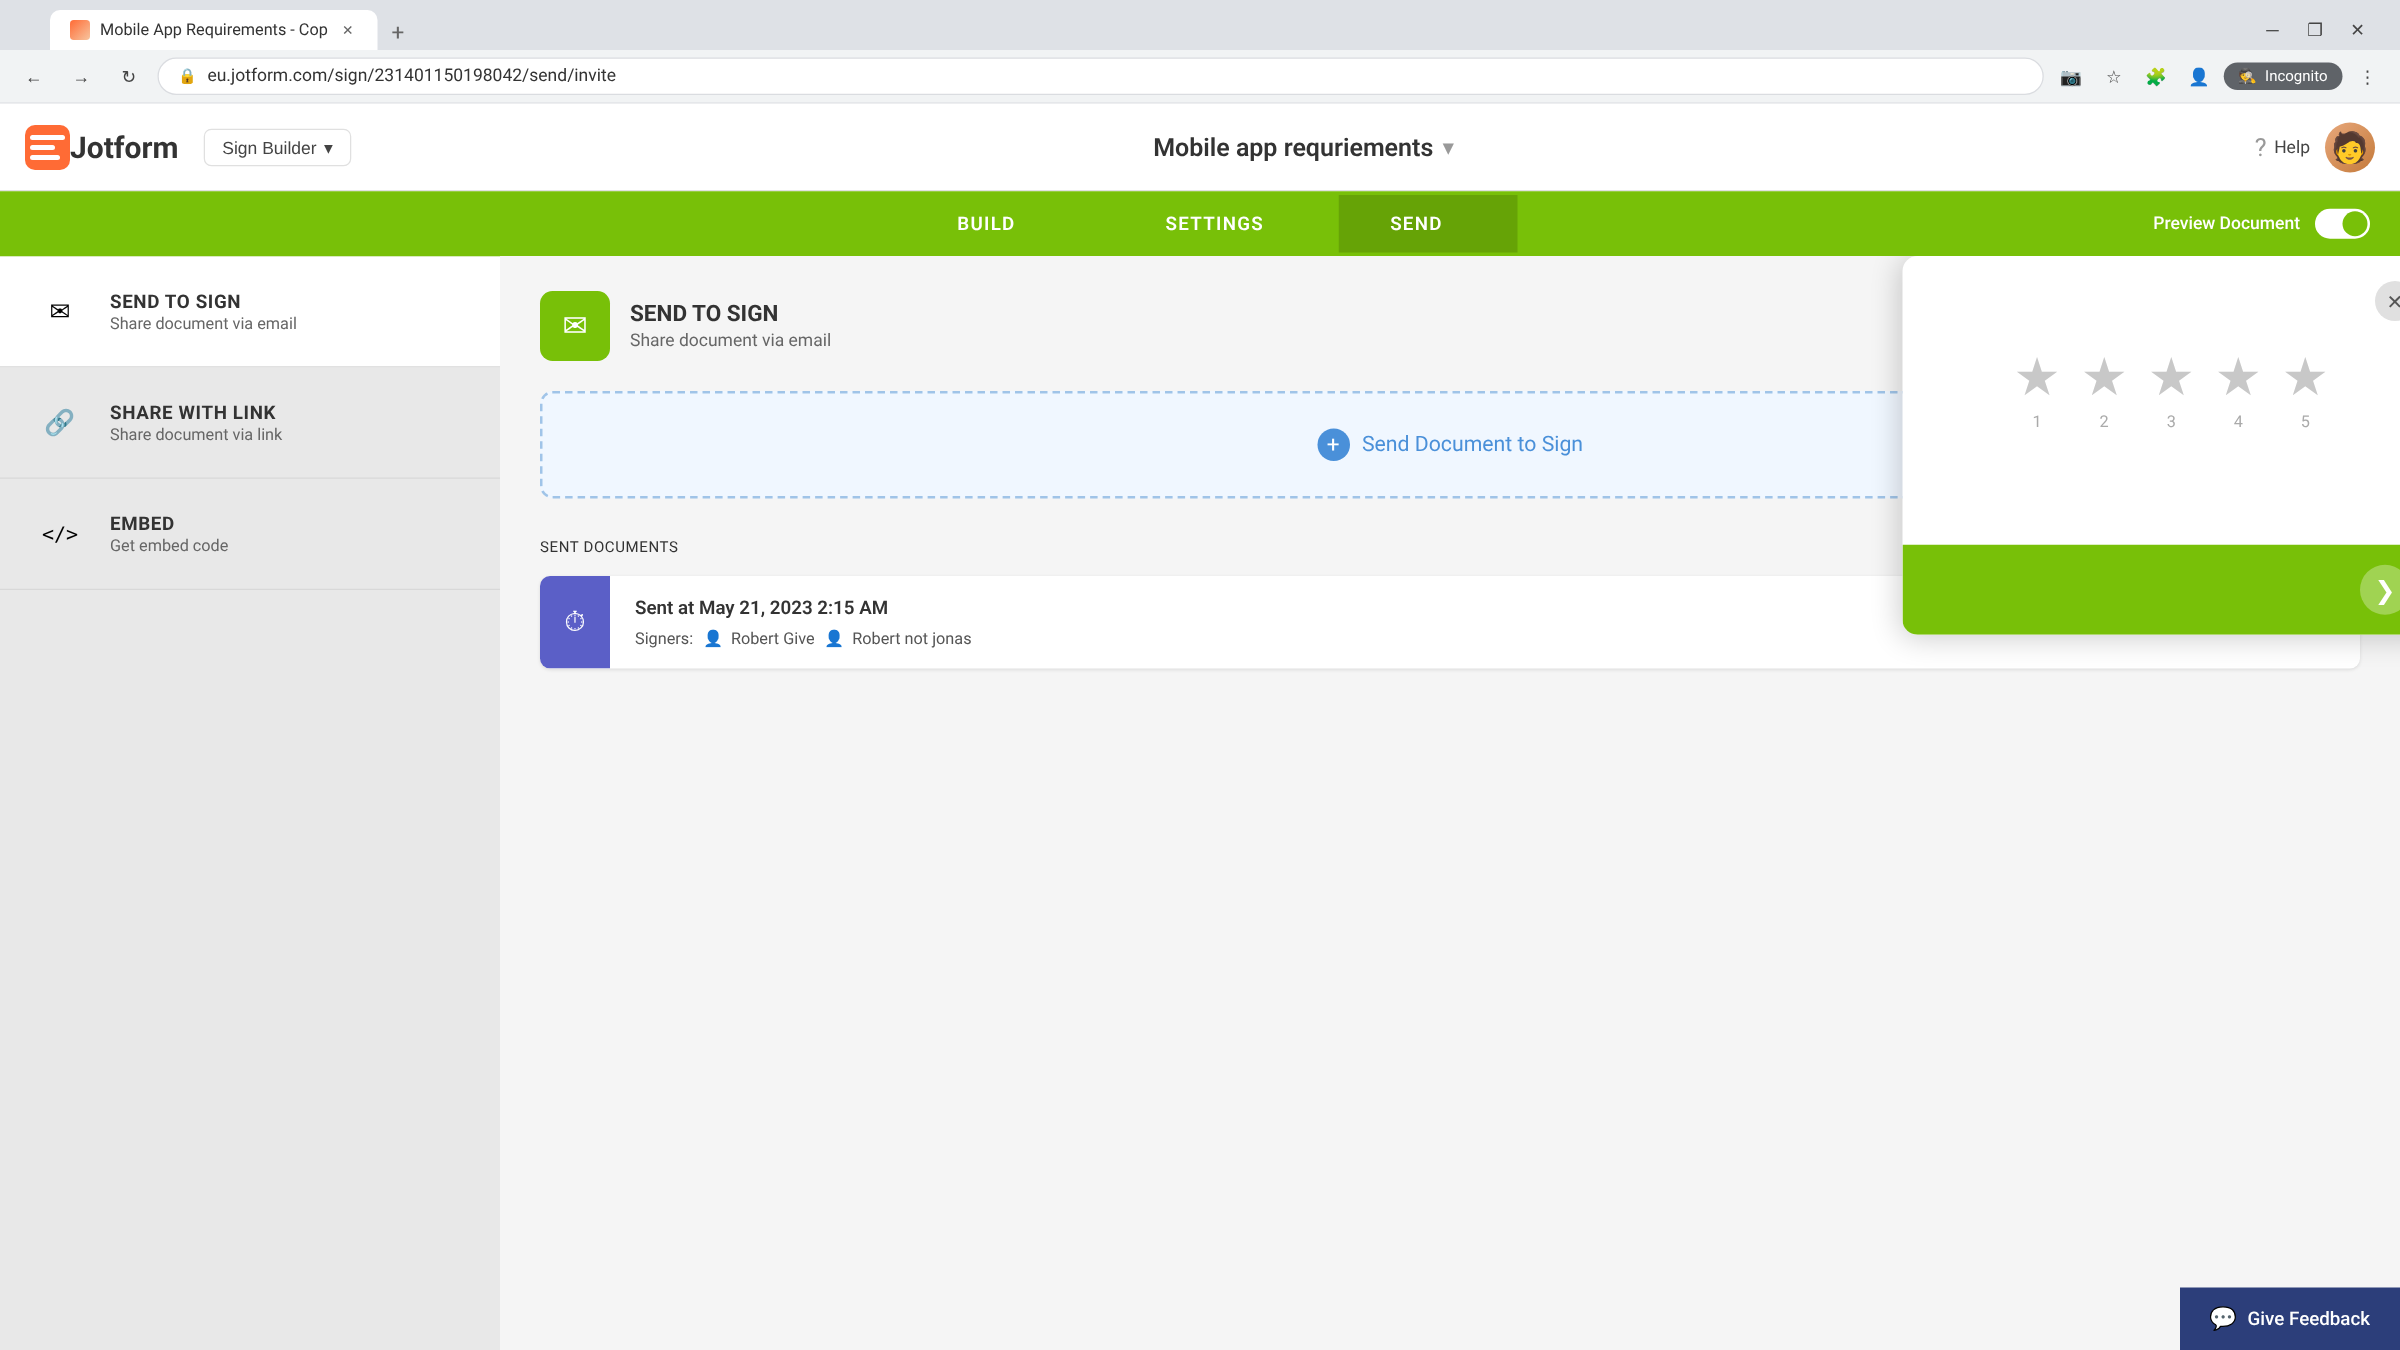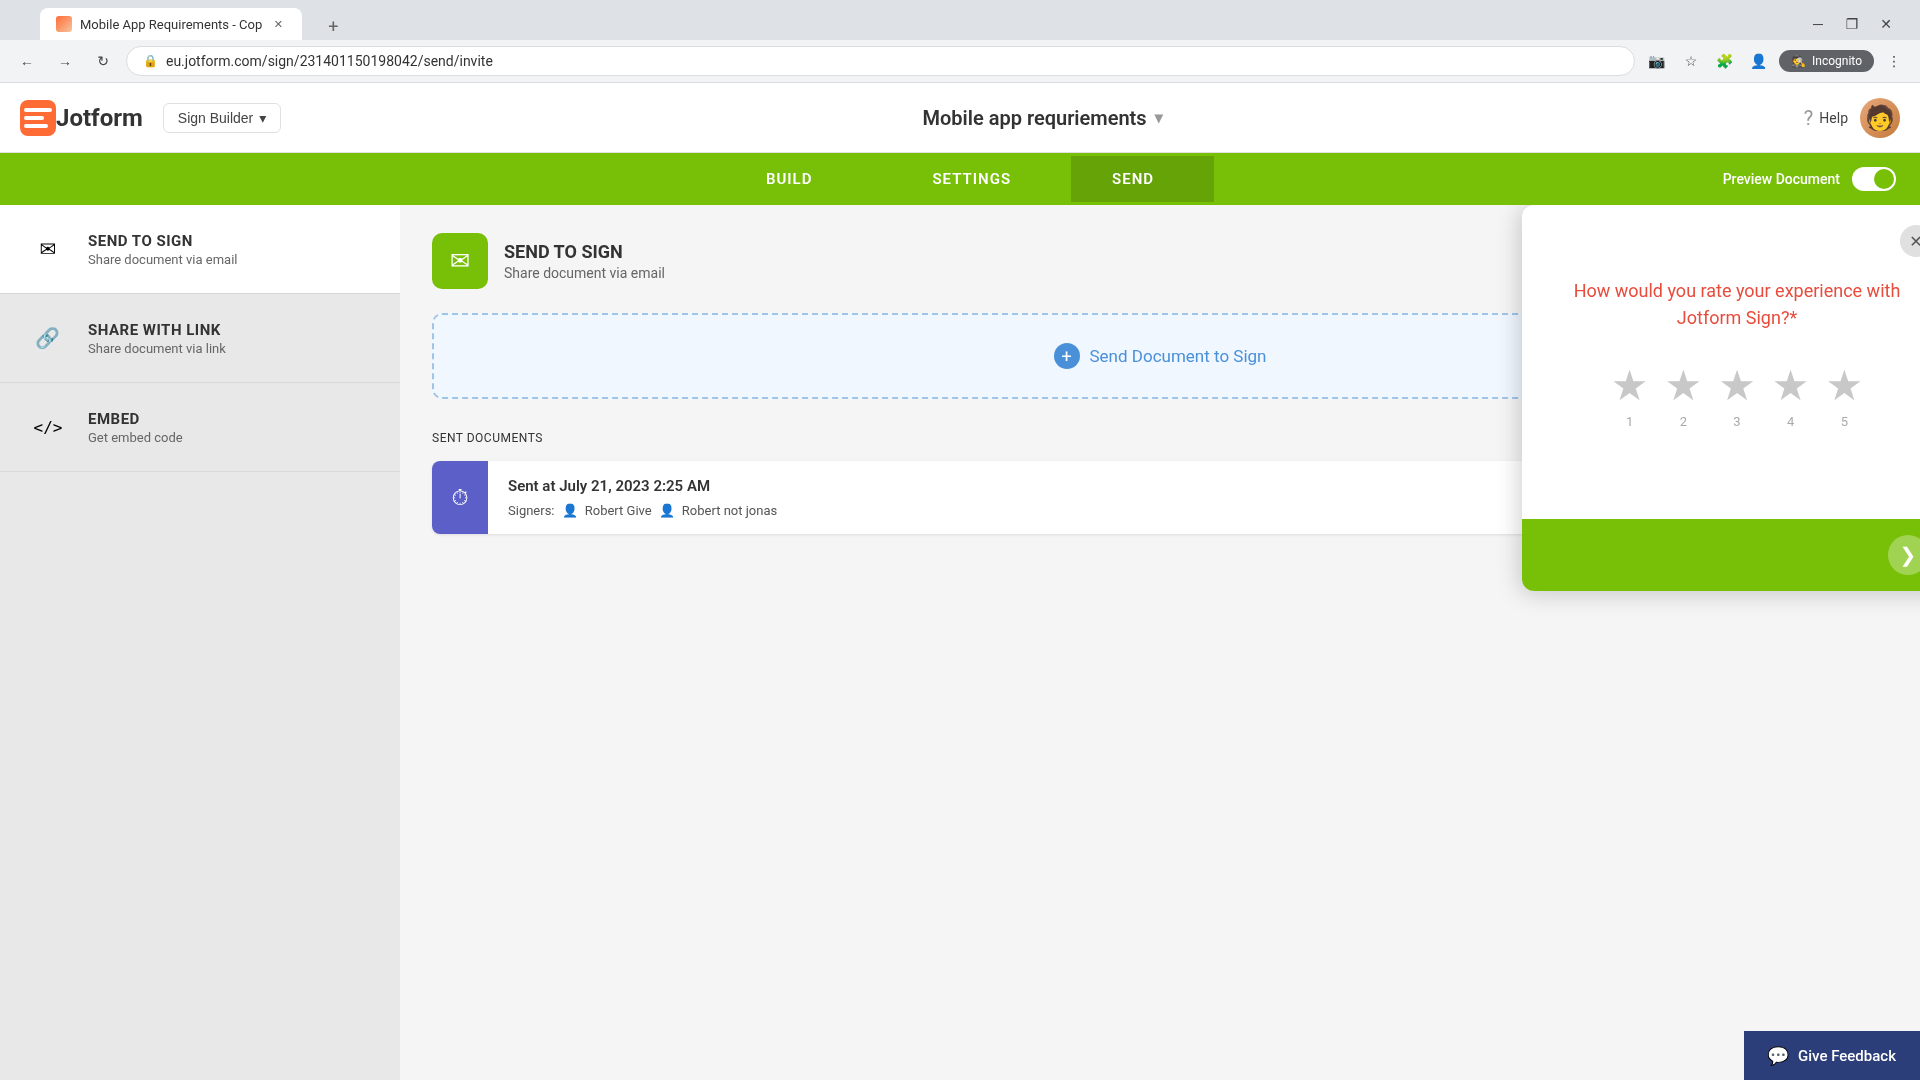--- a/index.html
+++ b/index.html
@@ -1,21 +1,21 @@
 <!DOCTYPE html>
 <html><head>
   <meta charset="utf-8">
   <style>
     * { box-sizing: border-box; margin: 0; padding: 0; }
     body { font-family: -apple-system, BlinkMacSystemFont, 'Segoe UI', Roboto, sans-serif; background: #f0f0f0; width: 1920px; height: 1080px; overflow: hidden; }
 
     
     .browser-frame { width: 1920px; height: 1080px; background: #dee1e6; display: flex; flex-direction: column; }
     .browser-titlebar { background: #dee1e6; padding: 8px 12px 0; display: flex; align-items: center; gap: 8px; }
-    .browser-tabs { display: flex; align-items: flex-end; gap: 17px; padding-left: 28px; }
+    .browser-tabs { display: flex; align-items: flex-end; gap: 2px; padding-left: 28px; }
     .browser-tab { background: white; border-radius: 8px 8px 0 0; padding: 8px 16px; display: flex; align-items: center; gap: 8px; font-size: 13px; color: #333; min-width: 200px; }
     .browser-tab .tab-favicon { width: 16px; height: 16px; background: linear-gradient(135deg, #ff6b35, #f7c59f); border-radius: 3px; flex-shrink: 0; }
     .browser-tab .tab-title { flex: 1; overflow: hidden; text-overflow: ellipsis; white-space: nowrap; }
     .tab-close { width: 16px; height: 16px; border-radius: 50%; display: flex; align-items: center; justify-content: center; font-size: 11px; color: #666; cursor: pointer; }
     .new-tab-btn { width: 28px; height: 28px; border-radius: 50%; display: flex; align-items: center; justify-content: center; font-size: 18px; color: #666; cursor: pointer; }
     .browser-toolbar { background: #f1f3f4; padding: 6px 12px; display: flex; align-items: center; gap: 8px; border-bottom: 1px solid #dadce0; }
     .nav-btn { width: 30px; height: 30px; border-radius: 50%; display: flex; align-items: center; justify-content: center; font-size: 14px; color: #444; cursor: pointer; }
     .address-bar { flex: 1; background: white; border: 1px solid #dadce0; border-radius: 20px; padding: 6px 16px; font-size: 14px; color: #333; display: flex; align-items: center; gap: 8px; }
     .address-bar .lock-icon { color: #5f6368; font-size: 12px; }
     .address-text { flex: 1; }
@@ -228,21 +228,21 @@
           <div class="plus-circle">+</div>
           <span>Send Document to Sign</span>
         </div>
 
         <div class="sent-docs-title">SENT DOCUMENTS</div>
         <div class="sent-doc-card">
           <div class="sent-doc-icon">
             <span>⏱</span>
           </div>
           <div class="sent-doc-content">
-            <div class="sent-doc-title">Sent at July 21, 2023 2:25 AM</div>
+            <div class="sent-doc-title">Sent at May 21, 2023 2:15 AM</div>
             <div class="sent-doc-signers">
               <span>Signers:</span>
               <span class="signer">
                 <span class="signer-icon">👤</span>
                 <span>Robert Give</span>
               </span>
               <span class="signer">
                 <span class="signer-icon">👤</span>
                 <span>Robert not jonas</span>
               </span>
@@ -250,23 +250,20 @@
           </div>
         </div>
 
         <div class="rating-modal" style="position:absolute; top:0; right:-32px; width:430px; border-radius:12px; box-shadow:-2px 2px 24px rgba(0,0,0,0.2);">
           <div class="modal-header">
             <div class="modal-close">
               <span>✕</span>
             </div>
           </div>
           <div class="modal-body">
-            <div class="modal-question">
-              <span>How would you rate your experience with Jotform Sign?</span><span style="color:#e74c3c;">*</span>
-            </div>
             <div class="star-rating">
               <div class="star">
                 <span>★</span>
                 <span class="star-num">1</span>
               </div>
               <div class="star">
                 <span>★</span>
                 <span class="star-num">2</span>
               </div>
               <div class="star">

